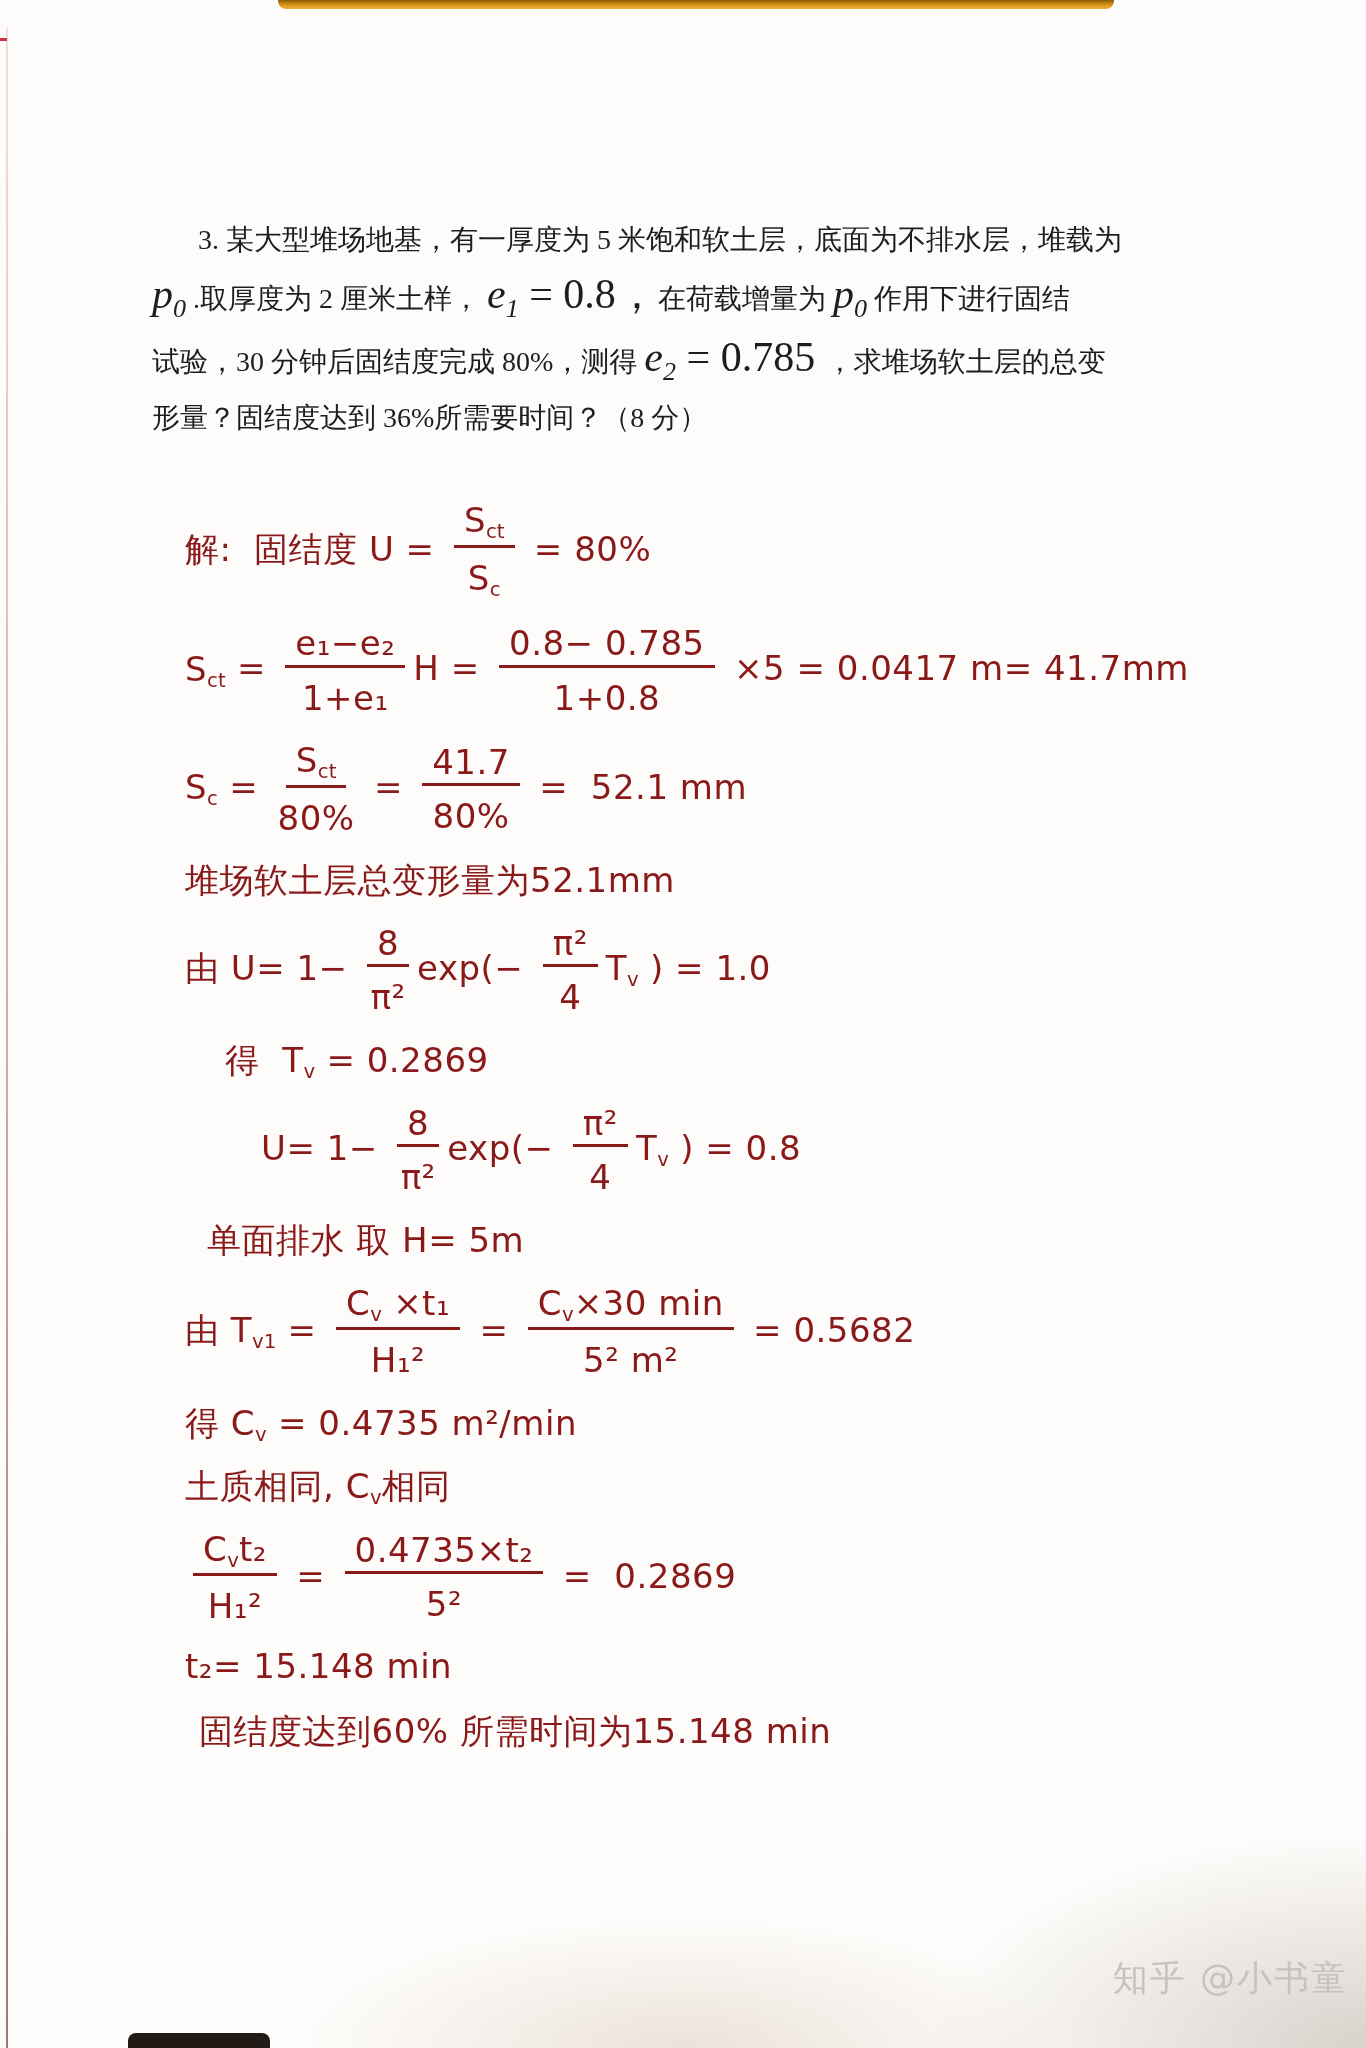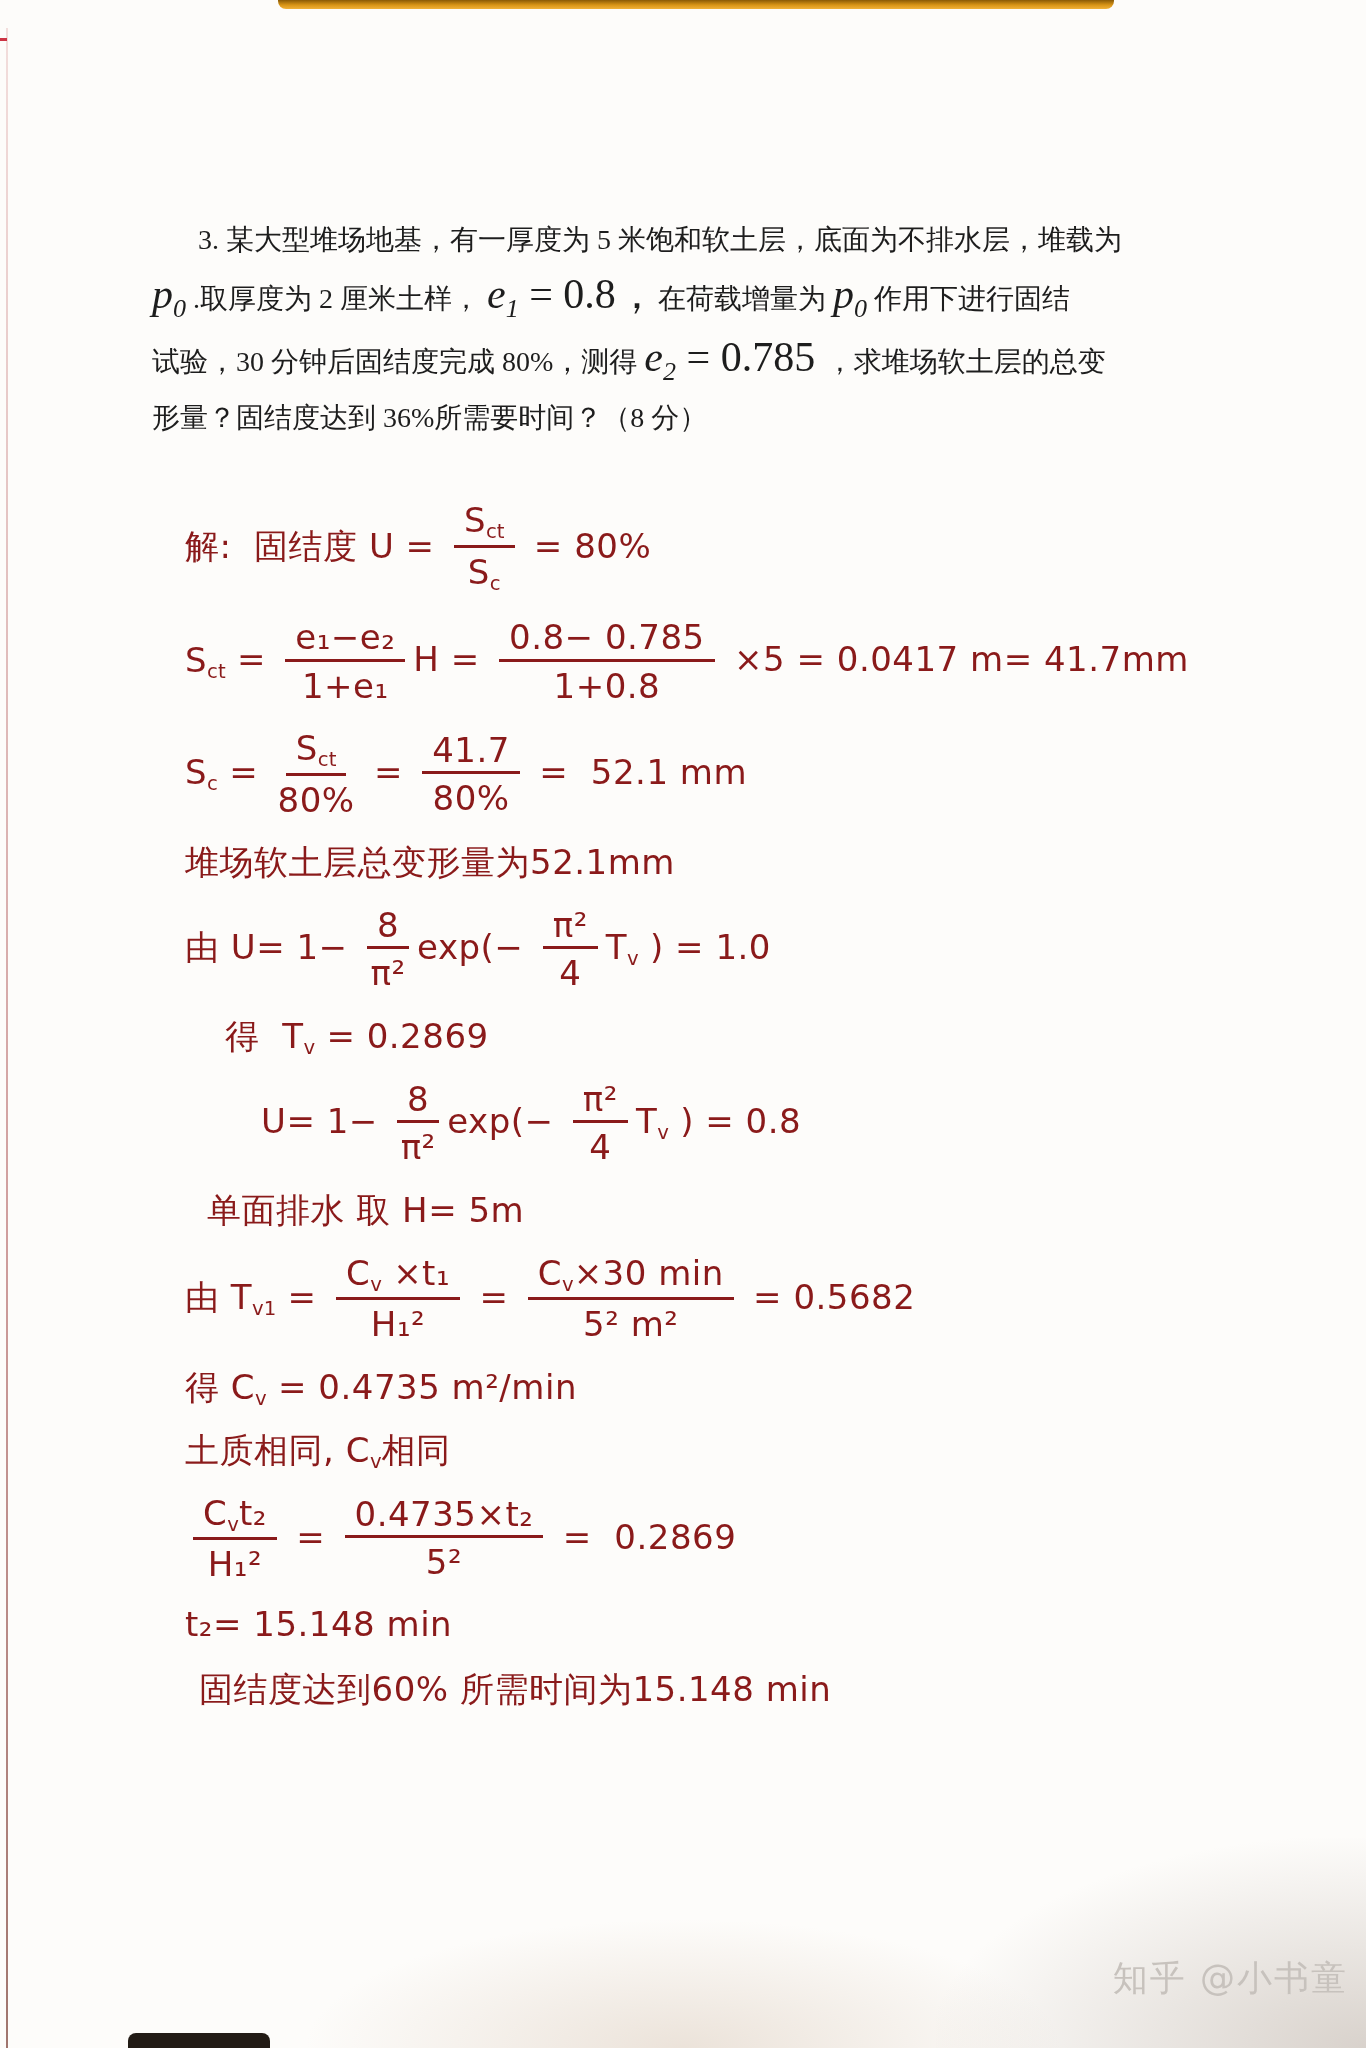--- a/index.html
+++ b/index.html
@@ -30,21 +30,21 @@
   .solution{position:absolute;left:185px;top:498px;width:1110px;color:#8a1a1a;
             font-family:"DejaVu Sans",sans-serif;font-size:34px;letter-spacing:.5px;}
   .hw-line{margin-bottom:17px;min-height:46px;}
   .hw-line:nth-child(7){margin-left:76px;}
   .hw-line:nth-child(6){margin-left:40px;}
   .hw-line:nth-child(8){margin-left:22px;}
   .hw-line:nth-child(14){margin-left:14px;}
   .frac{display:inline-flex;flex-direction:column;align-items:center;vertical-align:middle;
         margin:4px 8px;line-height:1.1;}
   .frac .num{padding:0 10px 2px;border-bottom:3px solid currentColor;}
-  .frac .den{padding-top:6px;}
+  .frac .den{padding-top:12px;}
   .solution sub{font-size:0.58em;vertical-align:-0.3em;letter-spacing:0;}
   .txt{white-space:pre-wrap;}
   
   .watermark{position:absolute;right:18px;bottom:46px;font-size:35px;color:#c7c2bd;
              font-family:"DejaVu Sans",sans-serif;letter-spacing:2px;}
 </style>
 </head>
 <body>
 
 <div class="page">

